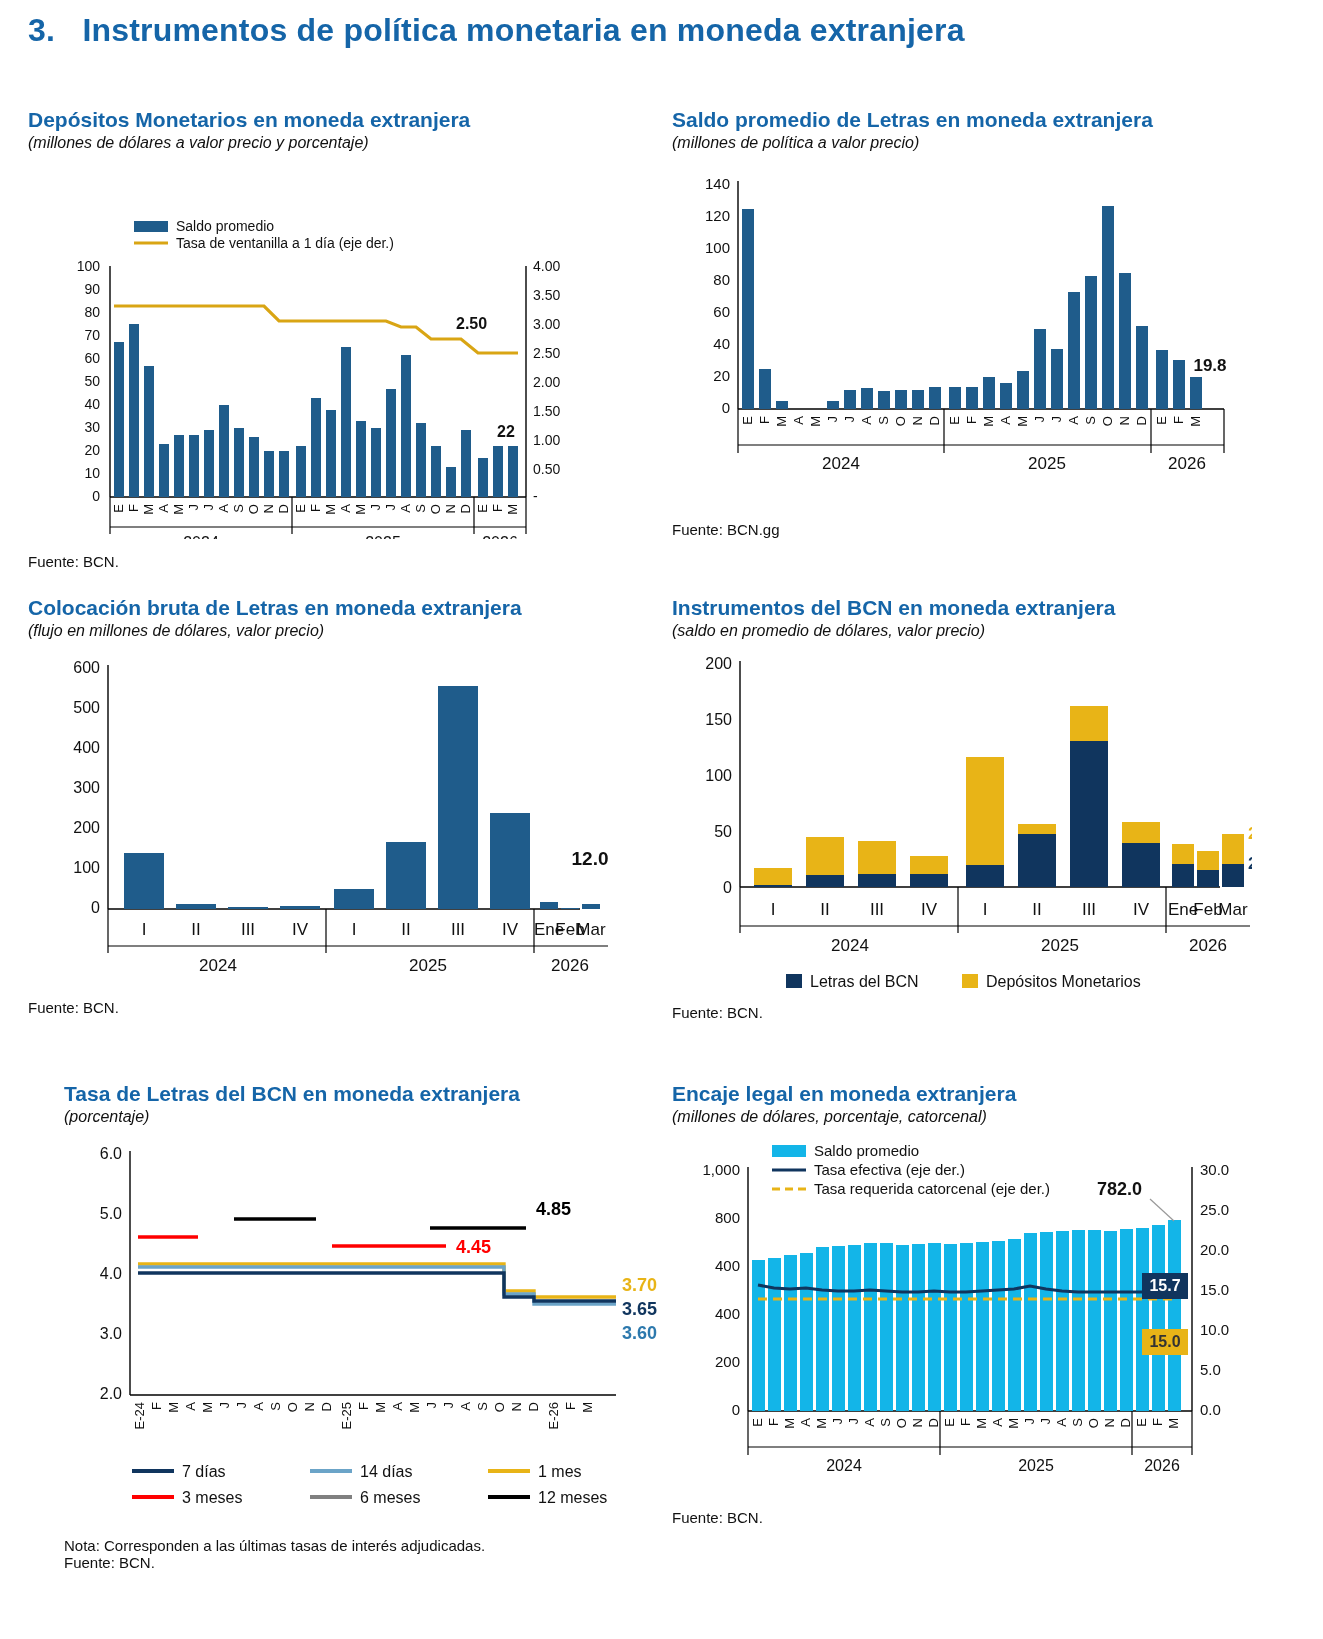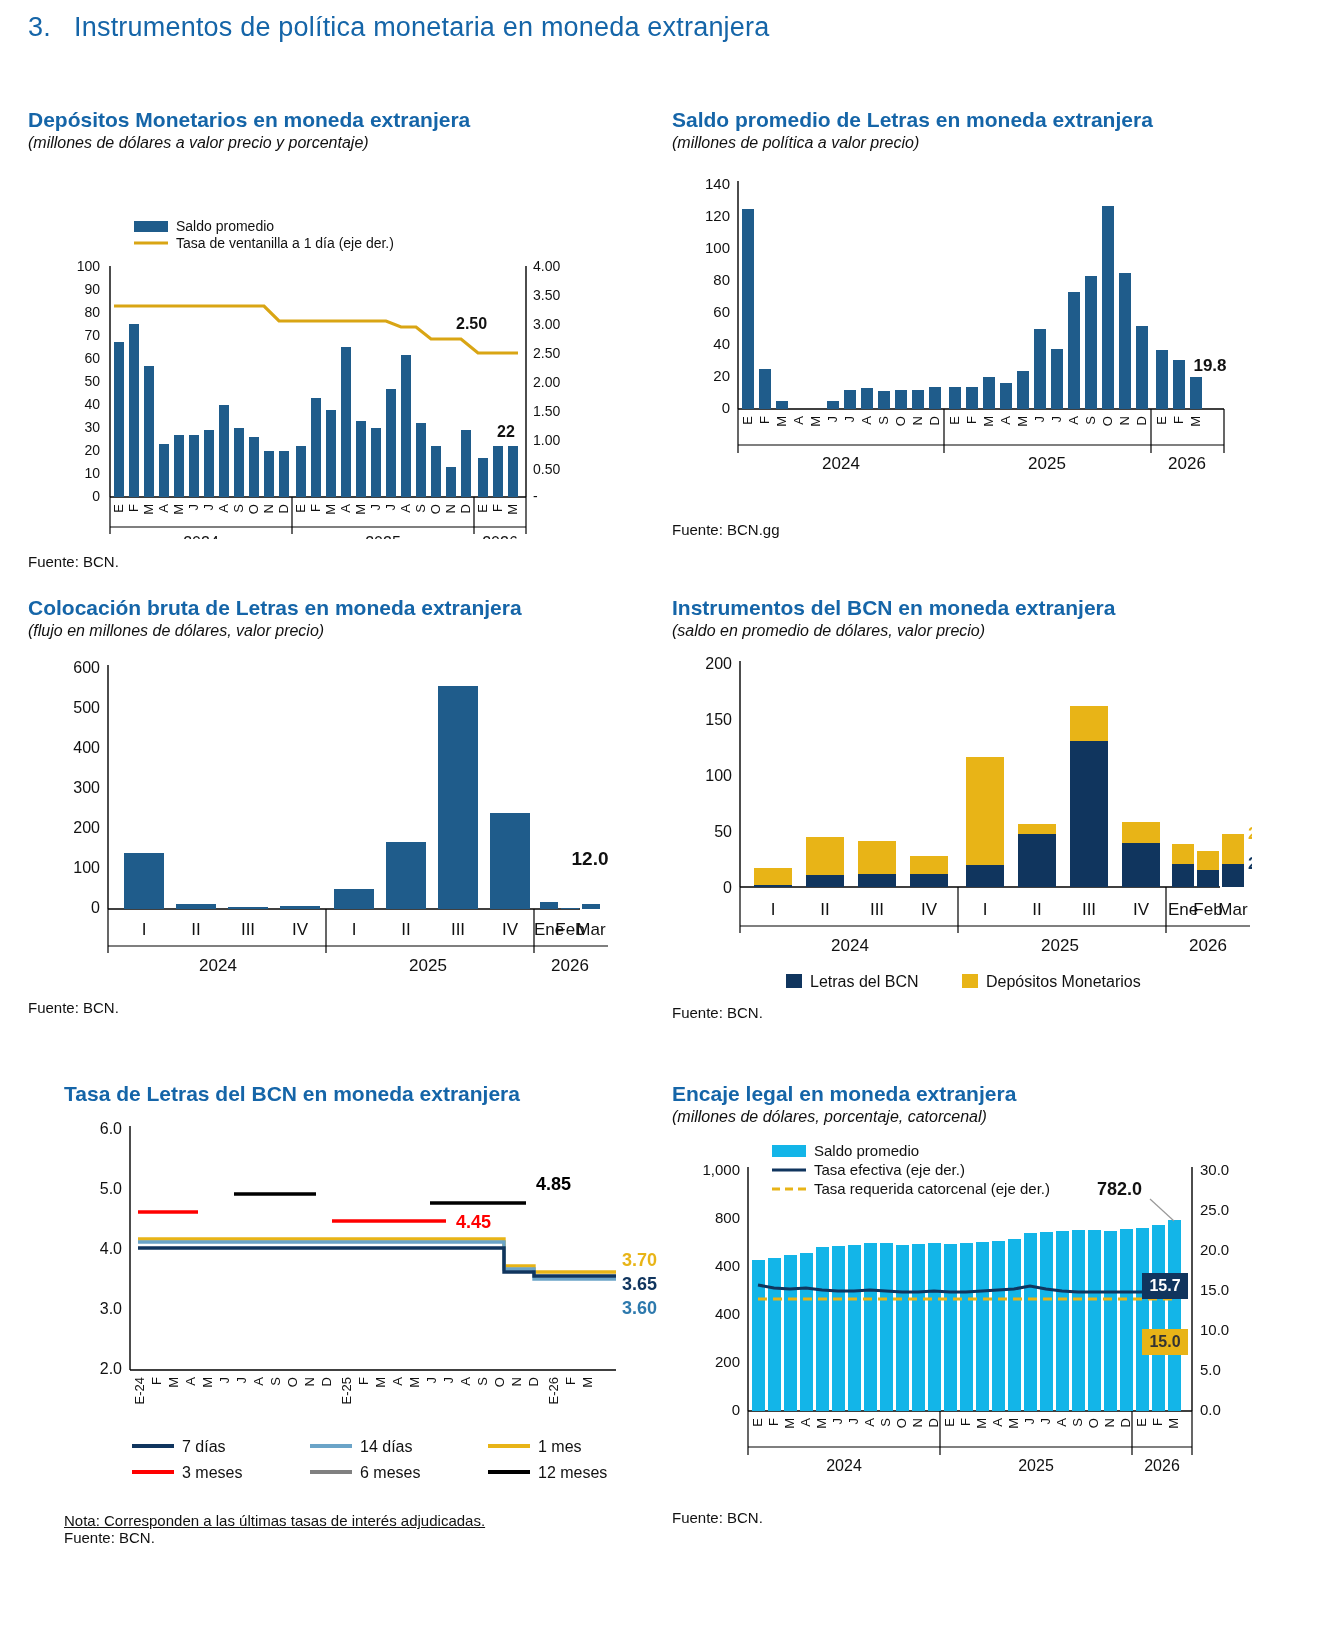--- a/index.html
+++ b/index.html
@@ -5,21 +5,21 @@
   html,body{margin:0;padding:0;}
   body{
     width:1323px;height:1639px;background:#ffffff;
     font-family:"Liberation Sans", sans-serif;
     color:#1a1a1a;
     position:relative;
     overflow:hidden;
   }
   .page-title{
     position:absolute;left:28px;top:12px;
-    font-size:27px;color:#1565a8;font-weight:400;letter-spacing:.2px;
+    font-size:32px;color:#1565a8;font-weight:700;letter-spacing:.2px;
   }
   .panel{position:absolute;}
   .p-title{
     font-size:21px;color:#1565a8;font-weight:700;margin:0 0 2px 0;line-height:1.15;
   }
   .p-sub{
     font-size:16px;color:#111;font-style:italic;margin:0 0 6px 0;line-height:1.15;
   }
   .source{font-size:15px;color:#111;}
   .note{font-size:15px;color:#111;}
@@ -387,20 +387,21 @@
     <text x="138" y="340" font-size="16" fill="#111">Letras del BCN</text>
     <rect x="290" y="327" width="16" height="14" fill="#e8b417"></rect>
     <text x="314" y="340" font-size="16" fill="#111">Depósitos Monetarios</text>
   </svg>
   </div>
   <div class="source" style="margin-top:12px;">Fuente: BCN.</div>
 </div>
 
 <div class="panel" style="left:28px;top:1082px;width:610px;margin-left:36px;">
   <div class="p-title">Tasa de Letras del BCN en moneda extranjera</div>
+  <div class="p-sub">(porcentaje)</div>
 
   <div class="chart-wrap">
   <svg width="600" height="400" viewBox="0 0 600 400">
     <g font-size="16" fill="#111" text-anchor="end">
       <text x="58" y="26">6.0</text>
           <text x="58" y="86">5.0</text>
           <text x="58" y="146">4.0</text>
       <text x="58" y="206">3.0</text>
           <text x="58" y="266">2.0</text>
     </g>
@@ -465,21 +466,21 @@
 
       <line x1="68" y1="364" x2="110" y2="364" stroke="#ff0000" stroke-width="4"></line>
       <text x="118" y="370" font-size="16" fill="#111">3 meses</text>
       <line x1="246" y1="364" x2="288" y2="364" stroke="#808080" stroke-width="4"></line>
       <text x="296" y="370" font-size="16" fill="#111">6 meses</text>
       <line x1="424" y1="364" x2="466" y2="364" stroke="#000000" stroke-width="4"></line>
       <text x="474" y="370" font-size="16" fill="#111">12 meses</text>
     </g>
   </svg>
   </div>
-  <div class="note" style="margin-top:4px;text-decoration:underline;">Nota: Corresponden a las últimas tasas de interés adjudicadas.</div>
+  <div class="note" style="margin-top:4px;">Nota: Corresponden a las últimas tasas de interés adjudicadas.</div>
   <div class="source">Fuente: BCN.</div>
 </div>
 
 <div class="panel" style="left:672px;top:1082px;width:620px;">
   <div class="p-title">Encaje legal en moneda extranjera</div>
   <div class="p-sub">(millones de dólares, porcentaje, catorcenal)</div>
 
   <div class="chart-wrap">
   <svg width="600" height="370" viewBox="0 0 600 370">
 

